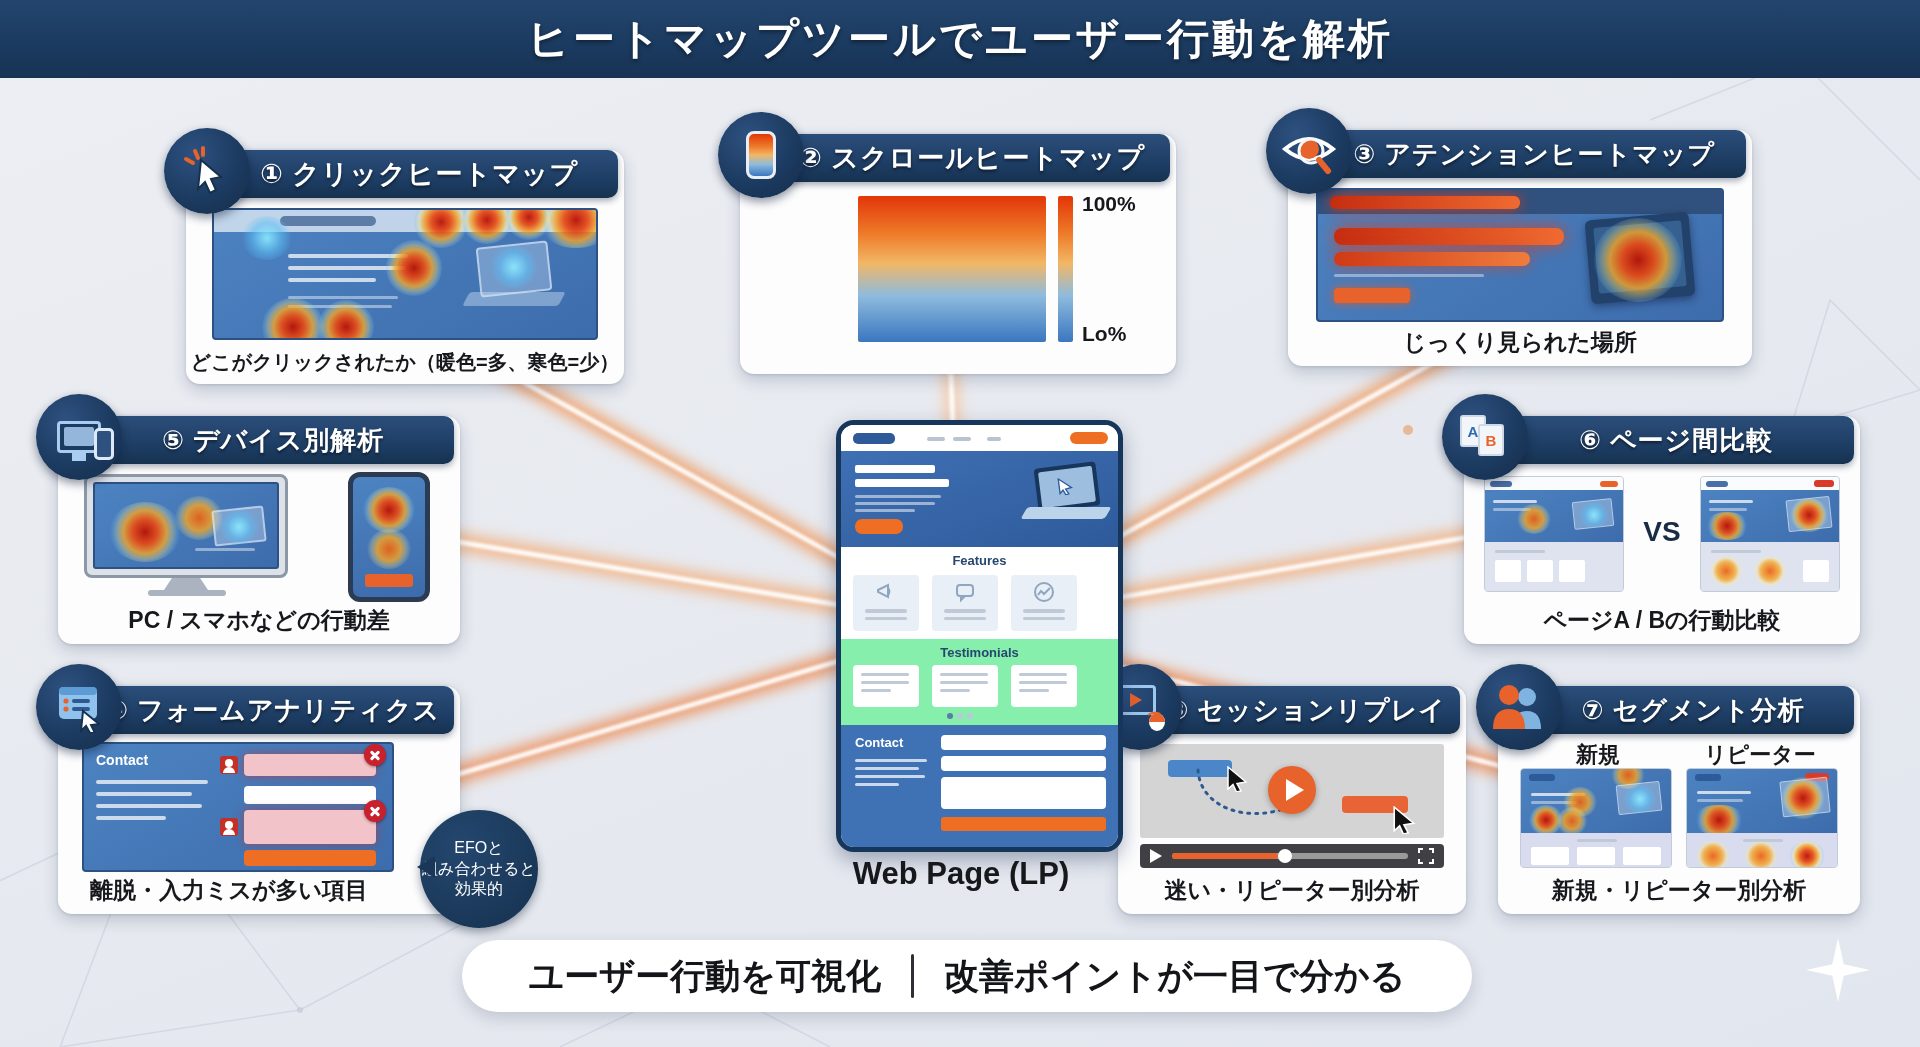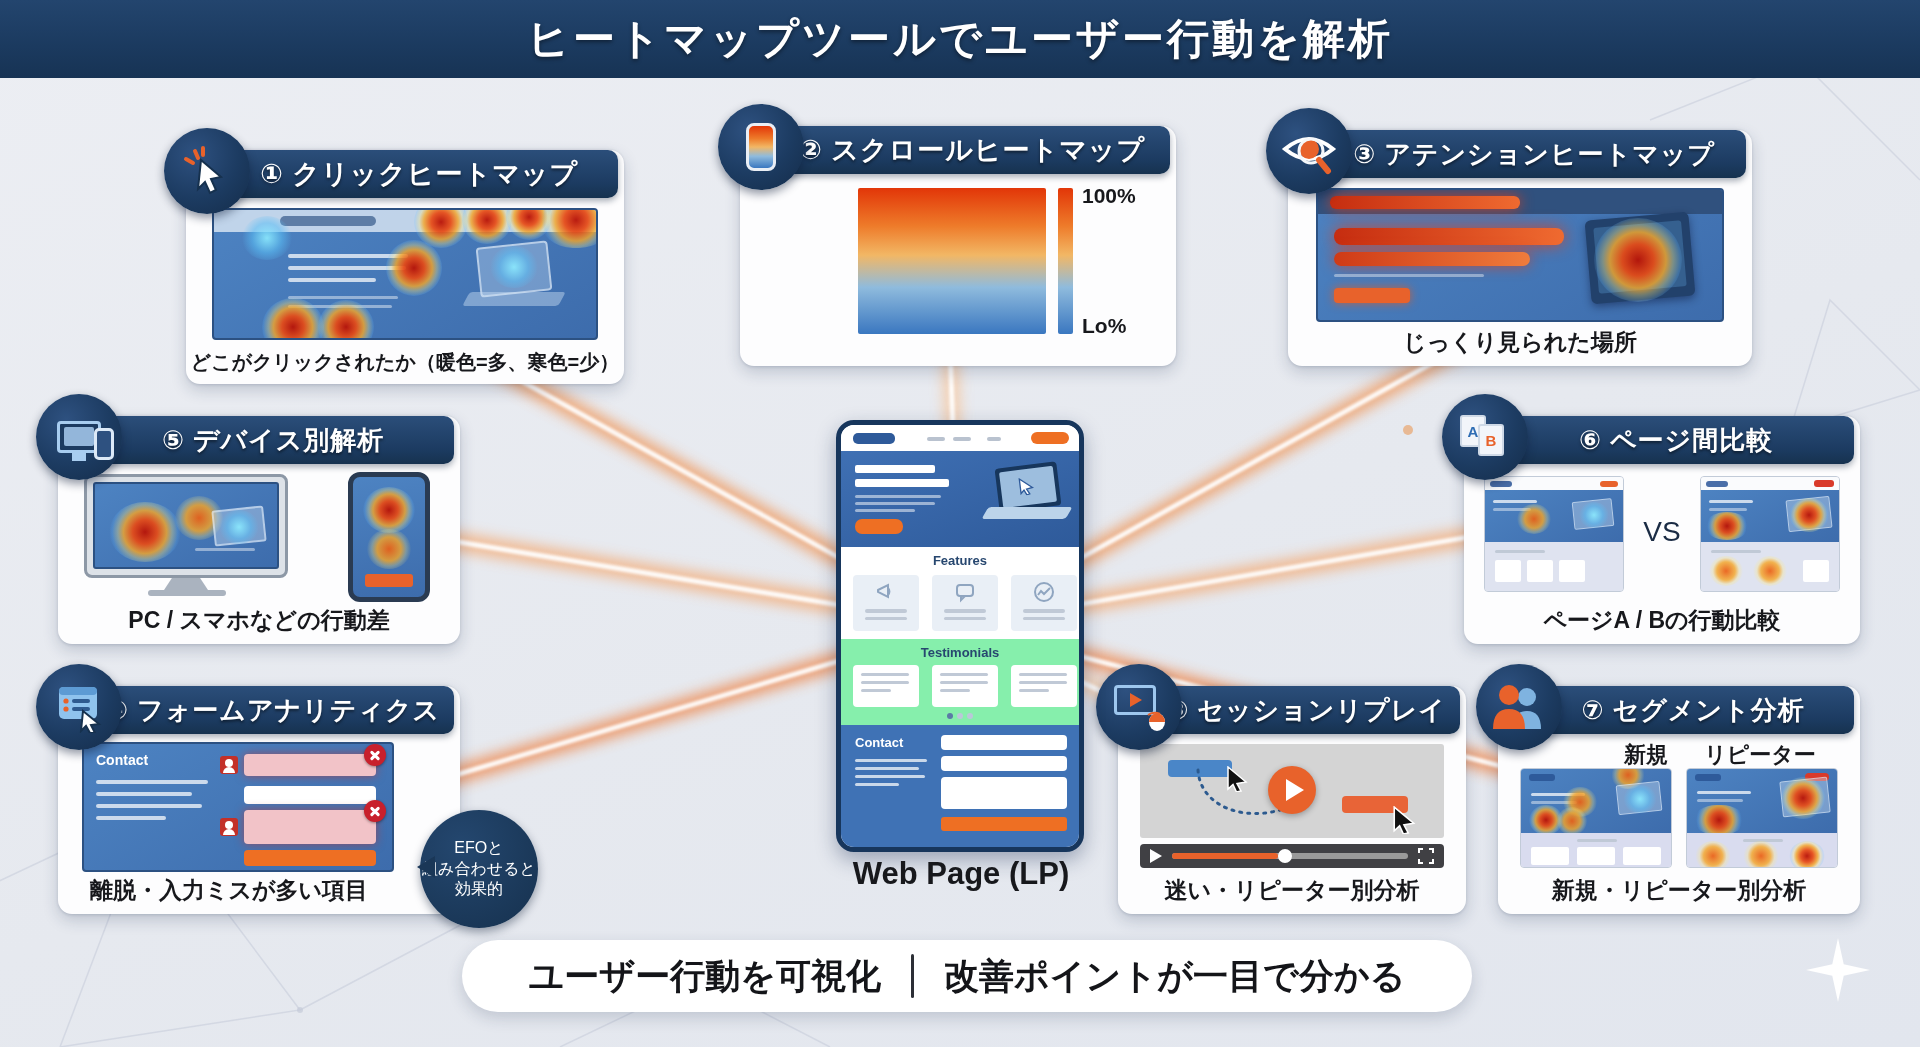--- a/index.html
+++ b/index.html
@@ -77,21 +77,21 @@
   .vidarea { position:absolute; background:#d4d4d4; border-radius:3px; }
   .vctrl { position:absolute; background:#404044; border-radius:4px; display:flex; align-items:center; padding:0 10px; gap:10px; }
   .playtri { width:0; height:0; border-left:12px solid #fff; border-top:7px solid transparent; border-bottom:7px solid transparent; }
   .track { flex:1; height:6px; background:#9a9a9a; border-radius:3px; position:relative; }
   .track .fill { position:absolute; left:0; top:0; height:6px; width:45%; background:#e8622b; border-radius:3px; }
   .track .knob { position:absolute; left:45%; top:-4px; width:14px; height:14px; border-radius:50%; background:#fff; }
 
   .cursor-svg { position:absolute; }
 
   
-  .phone { position:absolute; left:836px; top:420px; width:248px; height:432px; z-index:4;
+  .phone { position:absolute; left:836px; top:420px; width:287px; height:432px; z-index:4;
     border:5px solid #17365c; border-radius:18px; background:#fff; overflow:hidden;
     box-shadow:0 8px 20px rgba(20,40,80,.35); }
   .ph-nav { height:26px; background:#fff; position:relative; }
   .ph-hero { height:96px; background:linear-gradient(160deg,#3f70b4,#2e5a9a); position:relative; }
   .ph-feat { height:92px; background:#fff; position:relative; }
   .ph-test { height:86px; background:#86efac; position:relative; }
   .ph-contact { height:122px; background:#3f72b5; position:relative; }
   .secttl { position:absolute; left:0; right:0; top:6px; text-align:center; font-weight:800; font-size:13px; color:#27476f; }
   .fcard { position:absolute; top:28px; width:66px; height:56px; background:#e9eff6; border-radius:4px; }
   .fico { position:absolute; left:23px; top:7px; width:20px; height:20px; border:2px solid #8fa5c0; border-radius:50%; }
@@ -100,21 +100,21 @@
   .dot { position:absolute; bottom:6px; width:6px; height:6px; border-radius:50%; background:#b9c8d8; }
   .weblabel { position:absolute; left:796px; top:856px; width:330px; text-align:center;
     font-size:31px; font-weight:800; color:#17181c; z-index:4; }
 
   
   .thumb { position:absolute; background:#eef1f6; border:1px solid #c2cbd8; border-radius:4px; overflow:hidden; }
   .thumb .tb { position:absolute; left:0; right:0; top:0; height:13px; background:#fafbfd; }
   .thumb .hero { position:absolute; left:0; right:0; top:13px; height:52px; background:linear-gradient(150deg,#4d83c2,#3d6cac); }
   .thumb .low { position:absolute; left:0; right:0; top:65px; bottom:0; background:#dfe3f0; }
 
-  .vs { position:absolute; font-weight:400; font-size:28px; color:#1a2b44; }
+  .vs { position:absolute; font-weight:700; font-size:28px; color:#1a2b44; }
   .grplbl { position:absolute; font-weight:800; font-size:22px; color:#17181c; text-align:center; }
 
   
   .footer { position:absolute; left:462px; top:940px; width:1010px; height:72px; background:#fff;
     border-radius:38px; z-index:5; display:flex; align-items:center; justify-content:center; gap:30px;
     box-shadow:0 6px 16px rgba(25,45,80,.18); }
   .footer span { font-size:35px; font-weight:800; color:#141519; }
   .footer .vdiv { width:3px; height:44px; background:#2c2f36; border-radius:2px; }
 
   
@@ -217,21 +217,21 @@
       <div class="hs" style="left:172px;top:30px;width:56px;height:56px;"></div>
       <div class="hs" style="left:48px;top:88px;width:62px;height:58px;"></div>
       <div class="hs" style="left:104px;top:90px;width:56px;height:54px;"></div>
       <div style="position:absolute;right:46px;top:34px;width:72px;height:50px;background:rgba(205,225,245,.35);border:2px solid rgba(240,248,255,.55);border-radius:4px;transform:rotate(-6deg);"></div>
       <div style="position:absolute;right:34px;top:82px;width:96px;height:14px;background:rgba(205,225,245,.45);border-radius:3px;transform:skewX(-28deg);"></div>
       <div class="hs c" style="right:58px;top:36px;width:48px;height:42px;"></div>
     </div>
     <div class="caption" style="font-size:20px;">どこがクリックされたか（暖色=多、寒色=少）</div>
   </div>
 
-  <div class="card" style="left:740px;top:126px;width:436px;height:240px;">
+  <div class="card" style="left:740px;top:134px;width:436px;height:240px;">
     <div class="badge">
         <div class="i-scroll"></div>
       </div>
     <div class="phead">
       <span>② スクロールヒートマップ</span>
     </div>
     <div class="mock scrollgrad" style="left:118px;top:62px;width:188px;height:146px;border-radius:2px;"></div>
     <div class="mock scrollbarleg" style="left:318px;top:62px;width:15px;height:146px;border-radius:2px;"></div>
     <div class="scalelbl" style="left:342px;top:58px;">100%</div>
     <div class="scalelbl" style="left:342px;top:188px;">Lo%</div>
@@ -435,21 +435,21 @@
       <svg width="52" height="44" viewBox="0 0 52 44">
         <circle cx="34" cy="12" r="9" fill="#7fb3e0"></circle>
           <path d="M20 44 Q20 26 34 26 Q48 26 48 44 Z" fill="#7fb3e0"></path>
         <circle cx="16" cy="10" r="10" fill="#e8622b"></circle>
           <path d="M0 44 Q0 24 16 24 Q32 24 32 44 Z" fill="#e8622b"></path>
       </svg>
     </div>
     <div class="phead">
       <span style="font-size:26px;">⑦ セグメント分析</span>
     </div>
-    <div class="grplbl" style="left:30px;top:54px;width:140px;text-align:right;">新規</div>
+    <div class="grplbl" style="left:30px;top:54px;width:140px;">新規</div>
     <div class="grplbl" style="right:30px;top:54px;width:140px;">リピーター</div>
     <div class="mock" style="left:14px;right:14px;top:82px;height:102px;">
       <div class="thumb" style="left:8px;top:0;width:152px;height:100px;">
         <div class="hero" style="top:0;height:64px;">
           <div style="position:absolute;left:8px;top:5px;width:26px;height:7px;border-radius:3px;background:#2e5a9a;"></div>
           <div class="hs o" style="right:26px;top:-8px;width:34px;height:28px;"></div>
           <div class="mline" style="left:10px;top:24px;width:54px;height:3px;"></div>
           <div class="mline" style="left:10px;top:32px;width:46px;height:3px;opacity:.6;"></div>
           <div class="hs o" style="left:42px;top:18px;width:34px;height:30px;"></div>
           <div class="hs" style="left:8px;top:36px;width:34px;height:30px;"></div>

